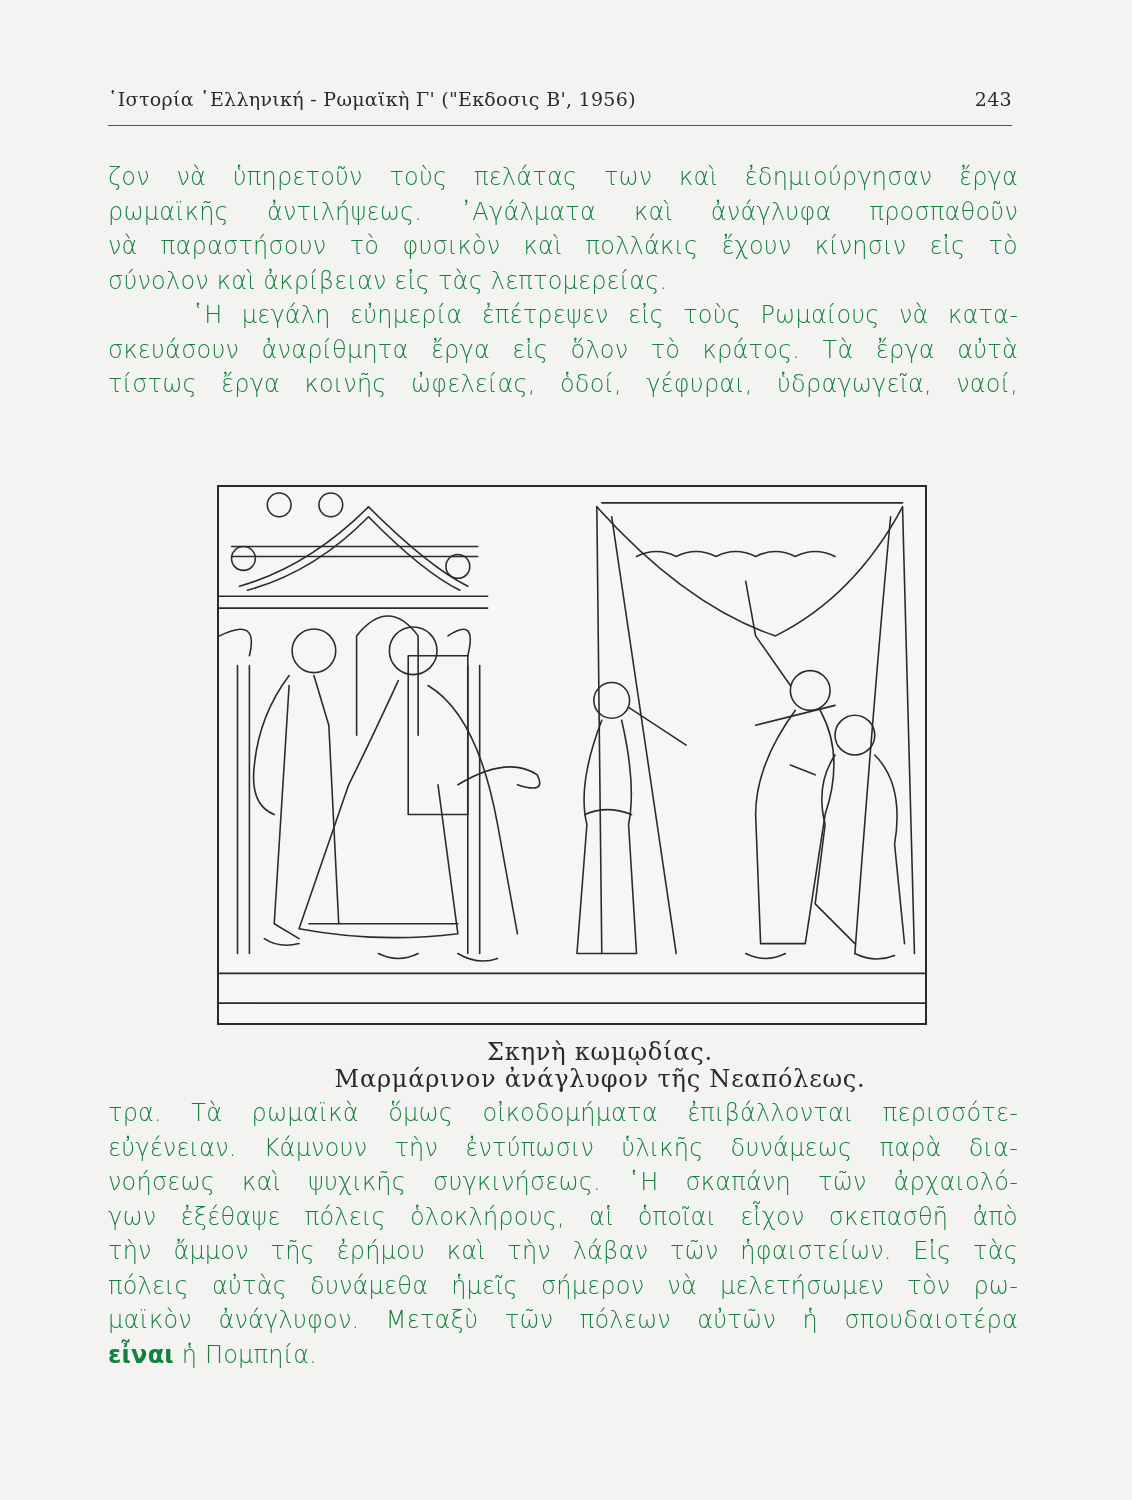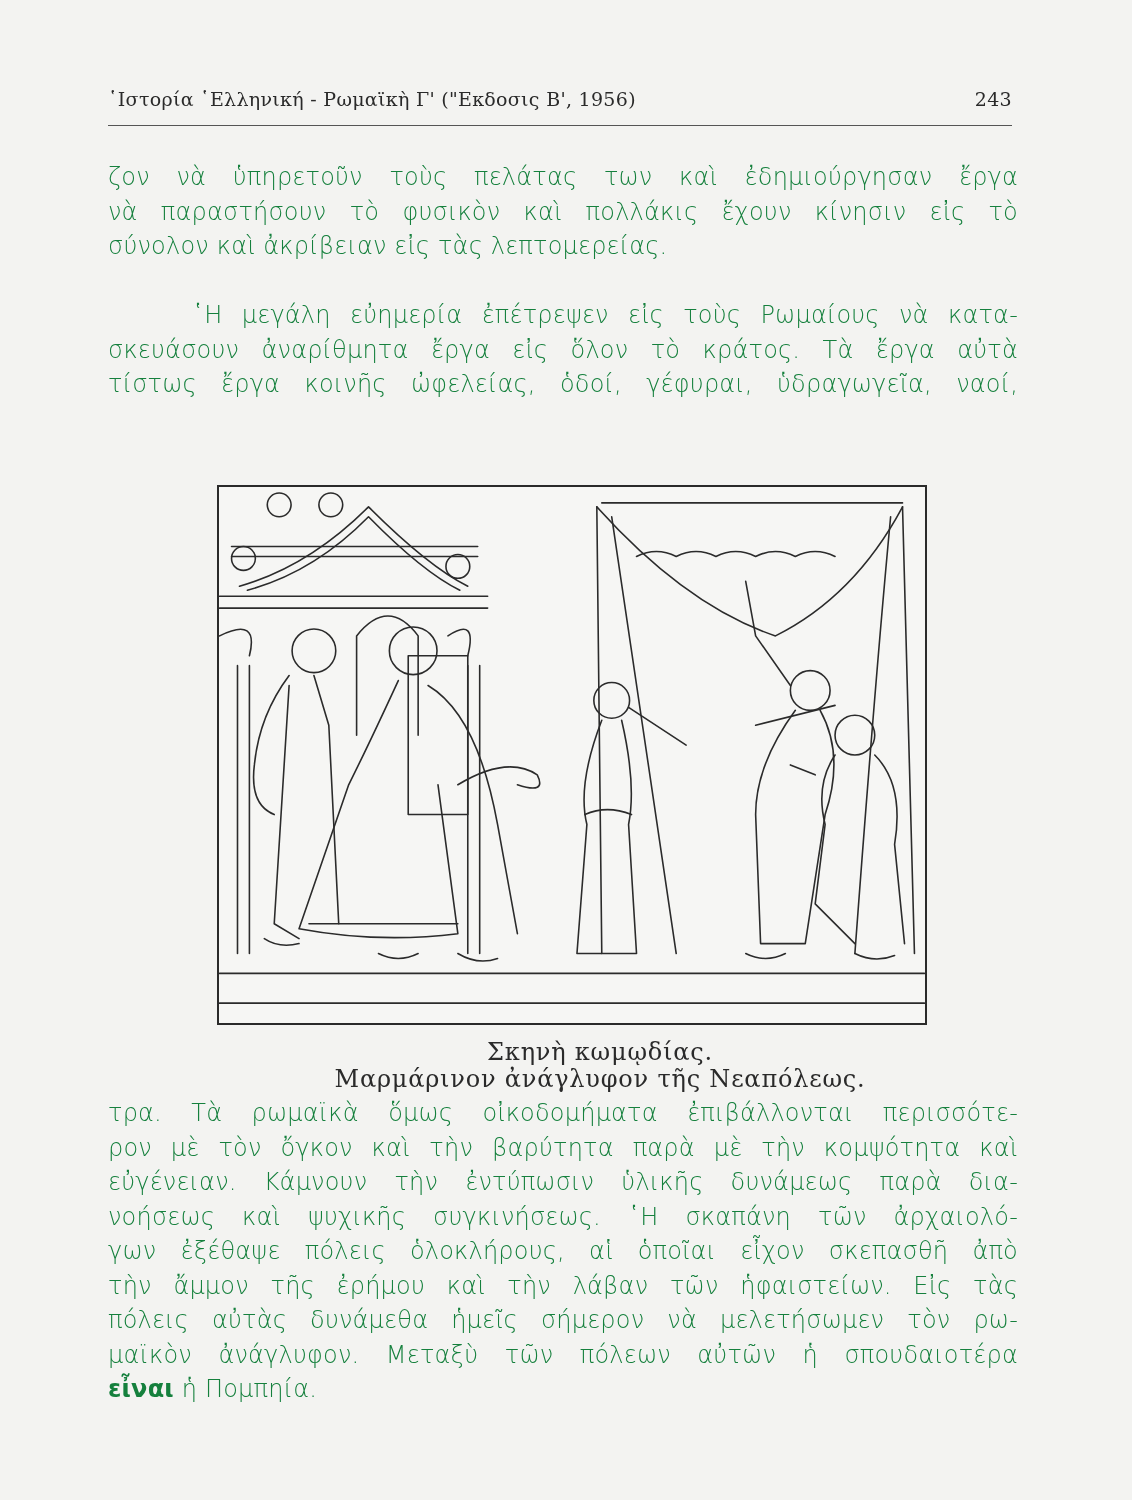--- a/index.html
+++ b/index.html
@@ -61,20 +61,21 @@
 <div class="page">
 
   <div class="running-head">
     <span>῾Ιστορία ῾Ελληνική - Ρωμαϊκὴ Γ' ("Εκδοσις Β', 1956)</span>
     <span>243</span>
   </div>
   <div class="rule"></div>
 
   <div class="text-block" id="block1">
     <span class="line">ζον νὰ ὑπηρετοῦν τοὺς πελάτας των καὶ ἐδημιούργησαν ἔργα</span>
+    <span class="line">ρωμαϊκῆς ἀντιλήψεως. ᾿Αγάλματα καὶ ἀνάγλυφα προσπαθοῦν</span>
     <span class="line">νὰ παραστήσουν τὸ φυσικὸν καὶ πολλάκις ἔχουν κίνησιν εἰς τὸ</span>
     <span class="line last">σύνολον καὶ ἀκρίβειαν εἰς τὰς λεπτομερείας.</span>
   </div>
 
   <div class="text-block" id="block2">
     <span class="line indent">῾Η μεγάλη εὐημερία ἐπέτρεψεν εἰς τοὺς Ρωμαίους νὰ κατα-</span>
     <span class="line">σκευάσουν ἀναρίθμητα ἔργα εἰς ὅλον τὸ κράτος. Τὰ ἔργα αὐτὰ</span>
     <span class="line">τίστως ἔργα κοινῆς ὠφελείας, ὁδοί, γέφυραι, ὑδραγωγεῖα, ναοί,</span>
   </div>
 
@@ -155,21 +156,20 @@
         <path d="M640 470 Q660 480 680 472"></path>
       </g>
     </svg>
   </div>
 
   <div class="caption" id="cap1">Σκηνὴ κωμῳδίας.</div>
   <div class="caption" id="cap2">Μαρμάρινον ἀνάγλυφον τῆς Νεαπόλεως.</div>
 
   <div class="text-block" id="block3">
     <span class="line">τρα. Τὰ ρωμαϊκὰ ὅμως οἰκοδομήματα ἐπιβάλλονται περισσότε-</span>
-    <span class="line">ρον μὲ τὸν ὄγκον καὶ τὴν βαρύτητα  παρὰ μὲ τὴν κομψότητα καὶ</span>
     <span class="line">εὐγένειαν. Κάμνουν τὴν ἐντύπωσιν ὑλικῆς δυνάμεως παρὰ δια-</span>
     <span class="line">νοήσεως καὶ ψυχικῆς συγκινήσεως. ῾Η σκαπάνη τῶν ἀρχαιολό-</span>
     <span class="line">γων ἐξέθαψε πόλεις ὁλοκλήρους, αἱ ὁποῖαι εἶχον σκεπασθῆ ἀπὸ</span>
     <span class="line">τὴν ἄμμον τῆς ἐρήμου καὶ τὴν λάβαν τῶν ἡφαιστείων. Εἰς τὰς</span>
     <span class="line">πόλεις αὐτὰς δυνάμεθα ἡμεῖς σήμερον νὰ μελετήσωμεν τὸν ρω-</span>
     <span class="line">μαϊκὸν ἀνάγλυφον. Μεταξὺ τῶν πόλεων αὐτῶν ἡ σπουδαιοτέρα</span>
     <span class="line last"><span class="word-bold">εἶναι</span><span> ἡ Πομπηία.</span></span>
   </div>
 
 </div>

